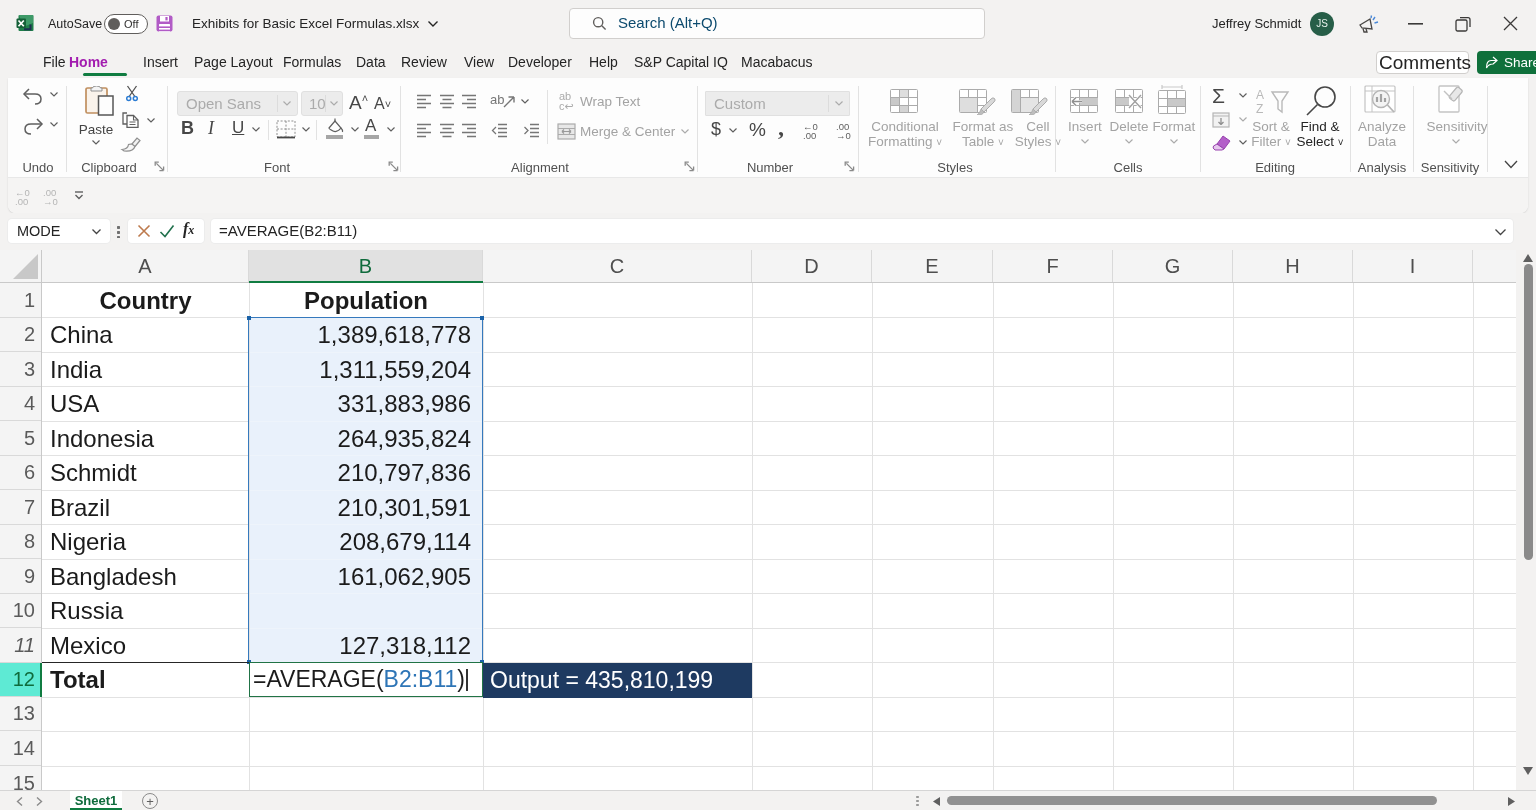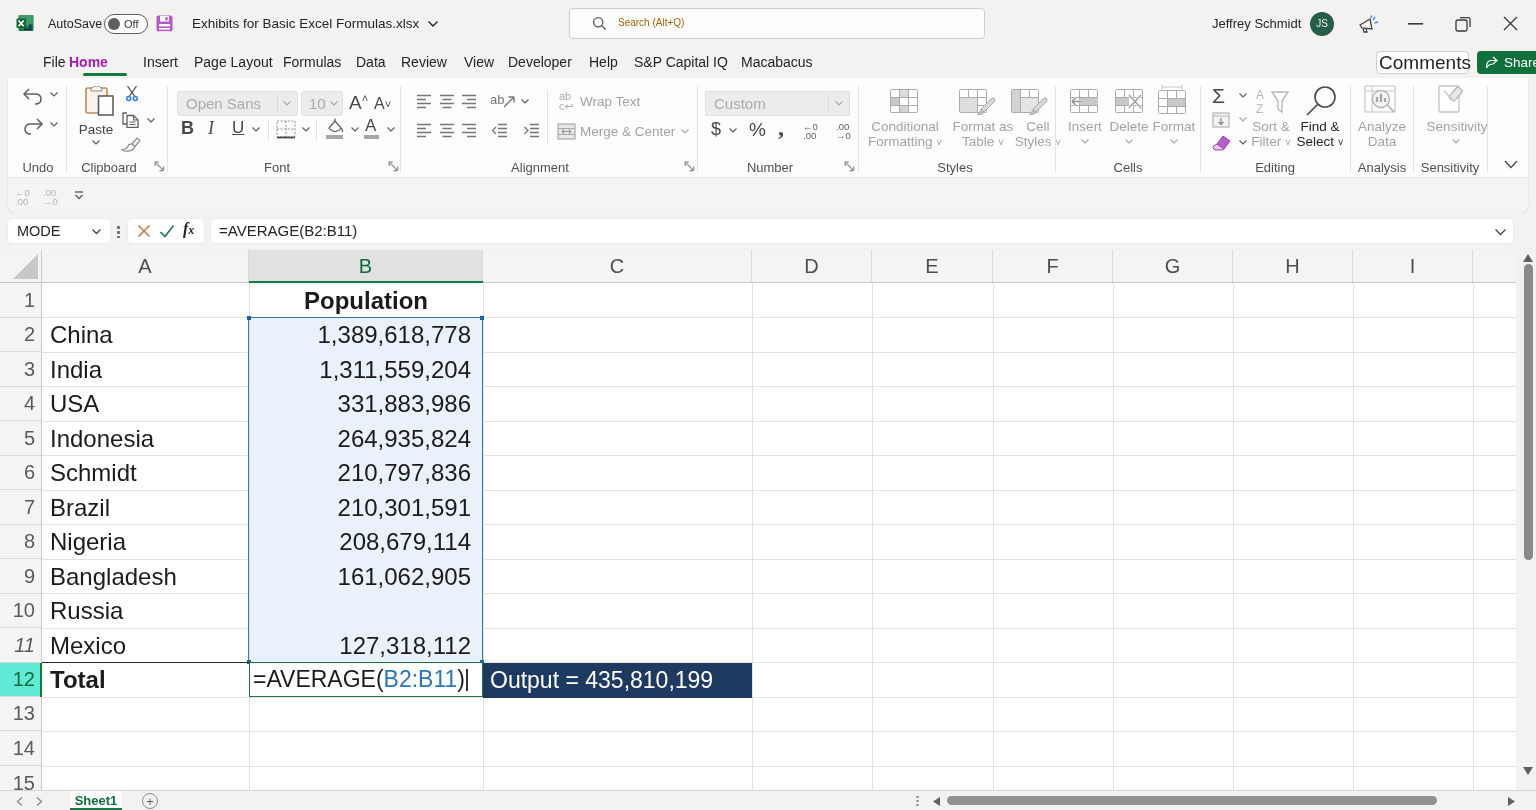--- a/index.html
+++ b/index.html
@@ -63,21 +63,21 @@
   <div class="abs" style="left:192px;top:0;height:48px;line-height:48px;font-size:13.5px;color:#242424;">Exhibits for Basic Excel Formulas.xlsx</div>
   <svg class="abs" style="left:427px;top:20px" width="12" height="8" viewBox="0 0 12 8">
       <path d="M1.5 1.5 L6 6 L10.5 1.5" stroke="#242424" stroke-width="1.4" fill="none"></path>
     </svg>
 
   <div class="abs" style="left:569px;top:8px;width:416px;height:31px;background:#fdfdfd;border:1px solid #d1cfcd;border-radius:4px;"></div>
   <svg class="abs" style="left:592px;top:16px" width="15" height="15" viewBox="0 0 15 15">
       <circle cx="6.2" cy="6.2" r="4.6" stroke="#605e5c" stroke-width="1.4" fill="none"></circle>
       <path d="M9.8 9.8 L13.6 13.6" stroke="#605e5c" stroke-width="1.4"></path>
     </svg>
-  <div class="abs" style="left:618px;top:8px;height:31px;line-height:30px;font-size:10px;color:#a16207;">Search (Alt+Q)</div>
+  <div class="abs" style="left:618px;top:8px;height:31px;line-height:30px;font-size:15px;color:#0c4a6e;">Search (Alt+Q)</div>
 
   <div class="abs" style="left:1212px;top:0;height:48px;line-height:48px;font-size:13px;color:#242424;">Jeffrey Schmidt</div>
   <div class="abs" style="left:1310px;top:12px;width:24px;height:24px;border-radius:50%;background:#275e48;color:#e8f1ec;font-size:10px;text-align:center;line-height:24px;">JS</div>
 
   <svg class="abs" style="left:1358px;top:15px" width="22" height="19" viewBox="0 0 22 19">
     <path d="M2 10 L12 4 L14 14 L4 13 Z" fill="none" stroke="#484644" stroke-width="1.3"></path>
     <path d="M5 13.5 L6 17 L9 17 L8 13.8" fill="none" stroke="#484644" stroke-width="1.3"></path>
     <path d="M15 5 L17 2 M16.5 8 L20 7 M13 3 L13.5 0.5" stroke="#4a89d8" stroke-width="1.4" fill="none"></path>
   </svg>
 
@@ -539,20 +539,21 @@
   <div class="abs" style="left:250px;top:309px;width:232px;height:1px;background:#eef4fb;"></div>
   <div class="abs" style="left:250px;top:343px;width:232px;height:1px;background:#eef4fb;"></div>
   <div class="abs" style="left:250px;top:378px;width:232px;height:1px;background:#eef4fb;"></div>
 
   <div class="abs" style="left:248px;top:67px;width:235px;height:346px;border:1.5px solid #3579bd;"></div>
   <div class="abs" style="left:247px;top:66px;width:4px;height:4px;background:#1a62a8;"></div>
   <div class="abs" style="left:480px;top:66px;width:4px;height:4px;background:#1a62a8;"></div>
   <div class="abs" style="left:247px;top:410px;width:4px;height:4px;background:#1a62a8;"></div>
   <div class="abs" style="left:480px;top:410px;width:4px;height:4px;background:#1a62a8;"></div>
 
+  <div class="cell" style="left:42px;top:33px;width:207px;line-height:35px;text-align:center;font-weight:700;">Country</div>
   <div class="cell" style="left:249px;top:33px;width:234px;line-height:35px;text-align:center;font-weight:700;">Population</div>
   <div class="cell" style="left:50px;top:68px;line-height:34px;">China</div>
   <div class="cell" style="left:50px;top:102px;line-height:35px;">India</div>
   <div class="cell" style="left:50px;top:137px;line-height:34px;">USA</div>
   <div class="cell" style="left:50px;top:171px;line-height:35px;">Indonesia</div>
   <div class="cell" style="left:50px;top:206px;line-height:34px;">Schmidt</div>
   <div class="cell" style="left:50px;top:240px;line-height:35px;">Brazil</div>
   <div class="cell" style="left:50px;top:275px;line-height:34px;">Nigeria</div>
   <div class="cell" style="left:50px;top:309px;line-height:35px;">Bangladesh</div>
   <div class="cell" style="left:50px;top:344px;line-height:34px;">Russia</div>

